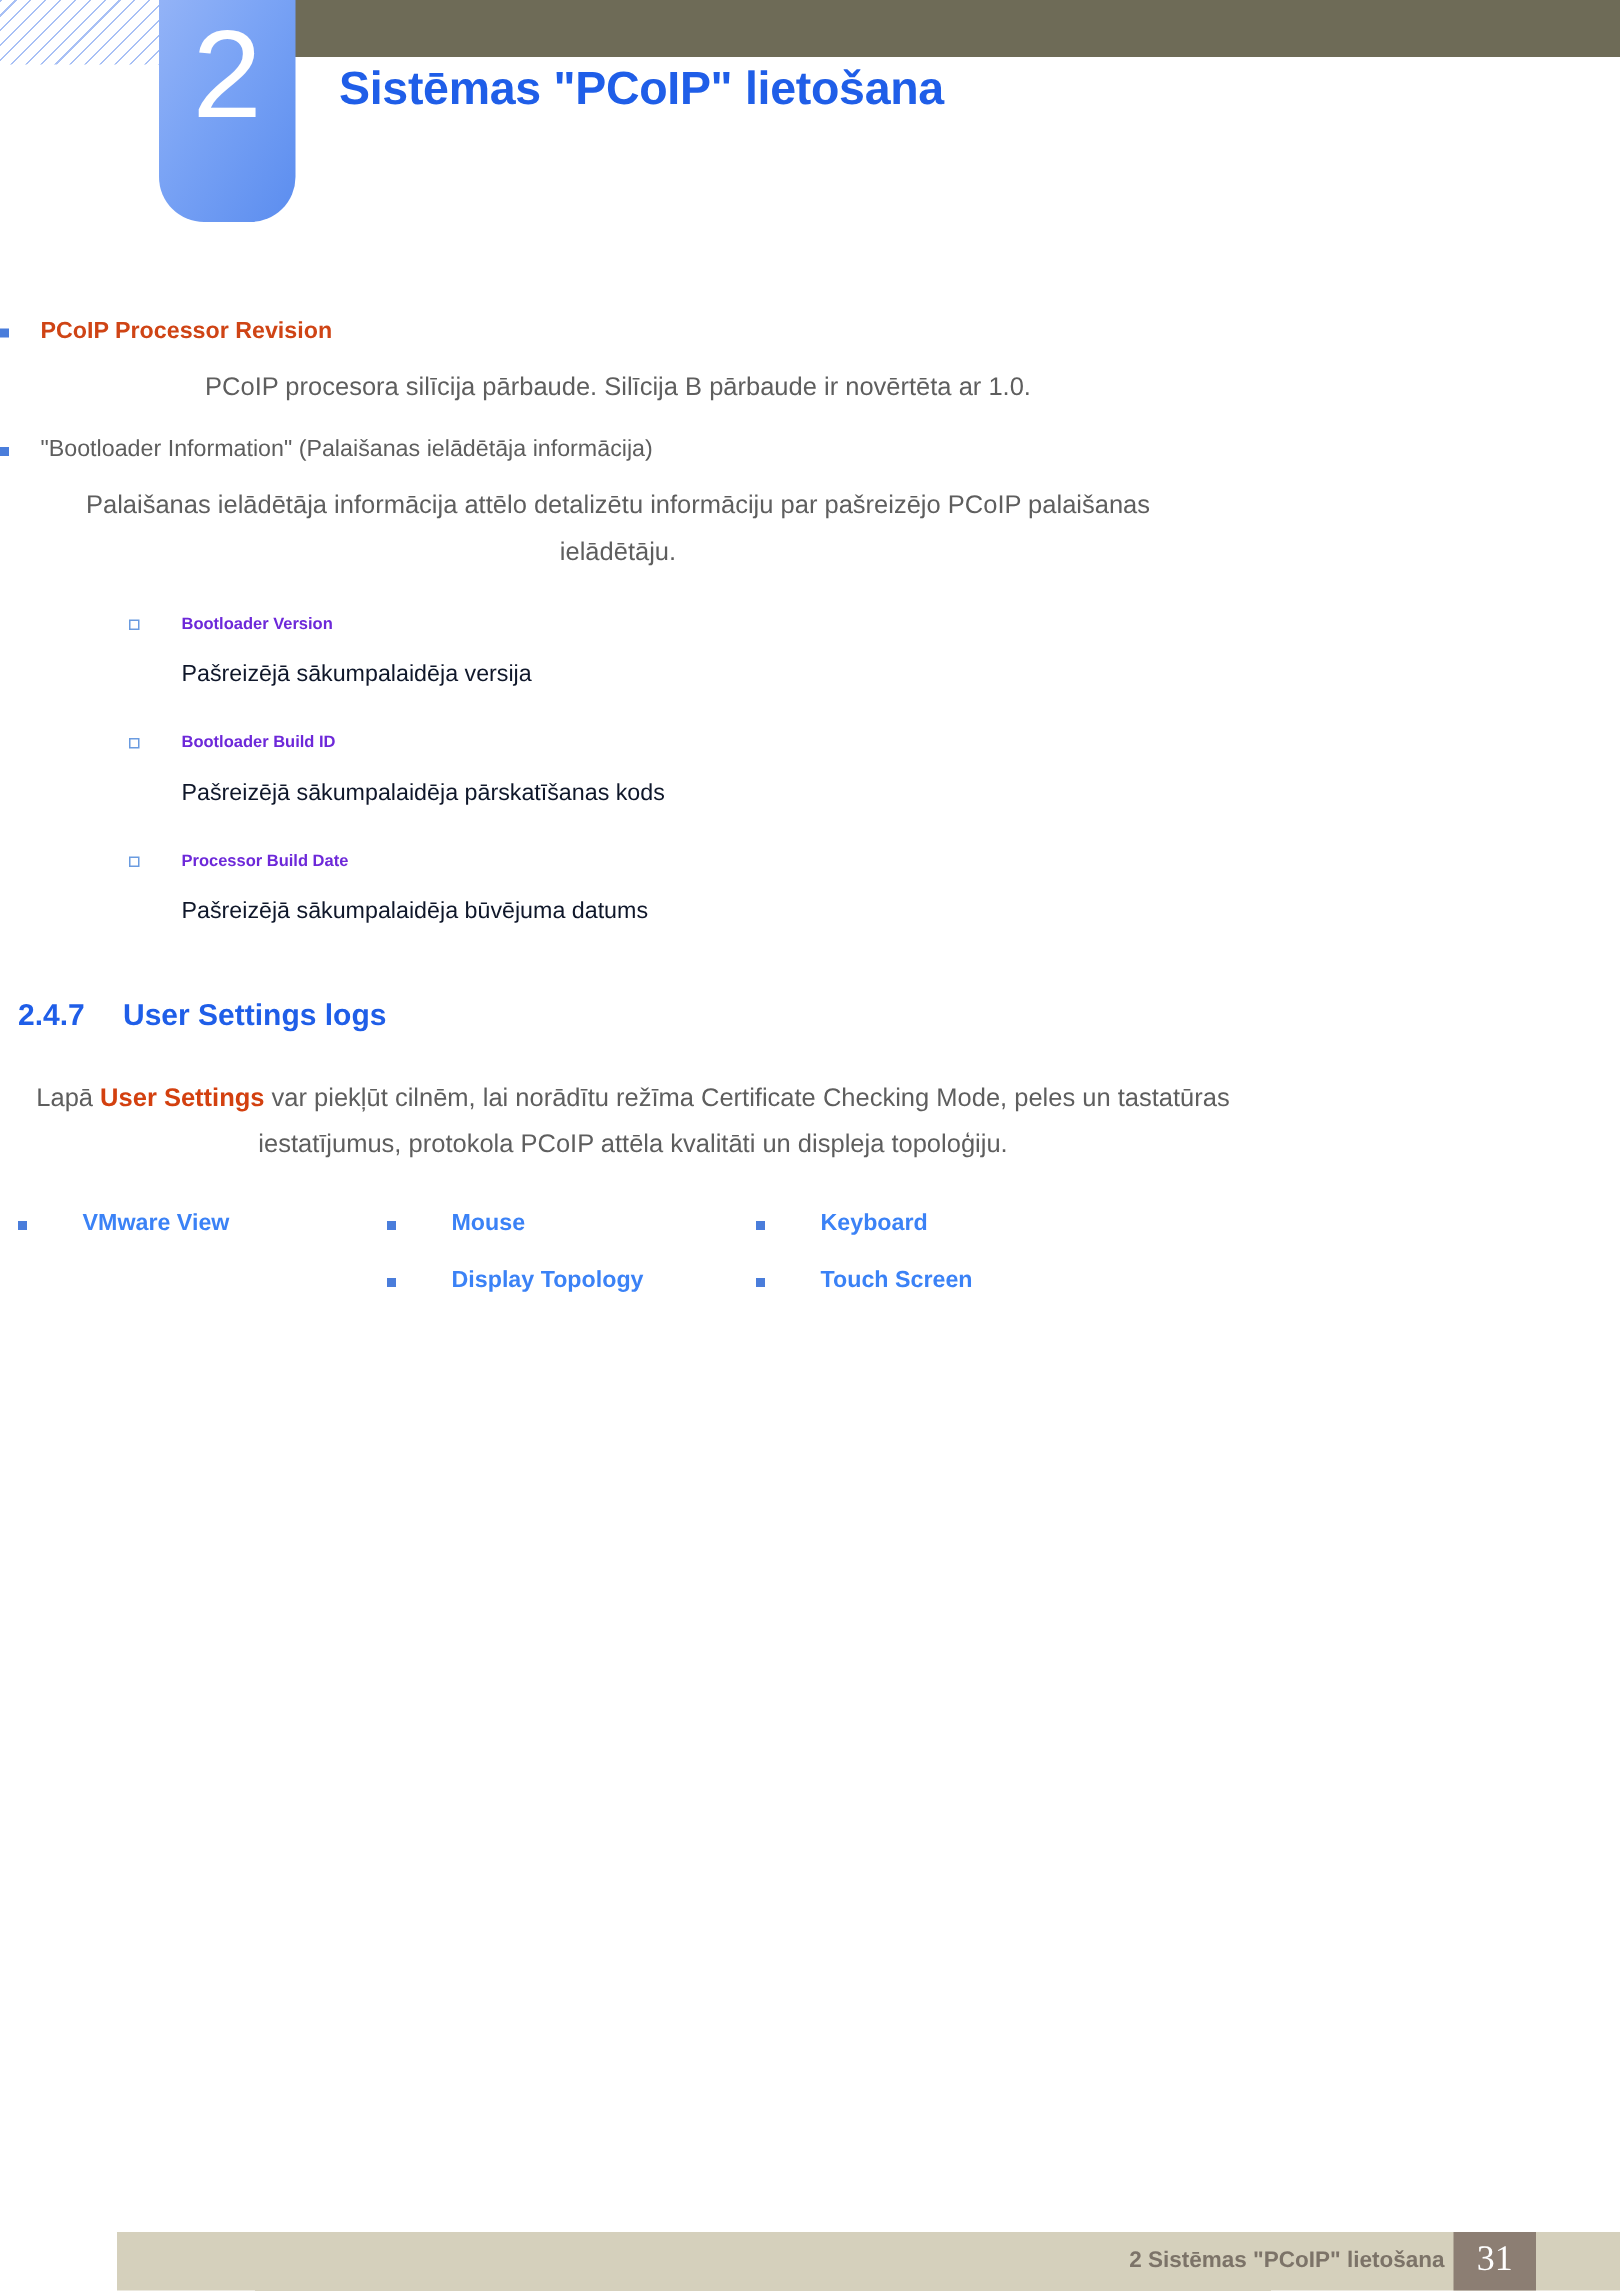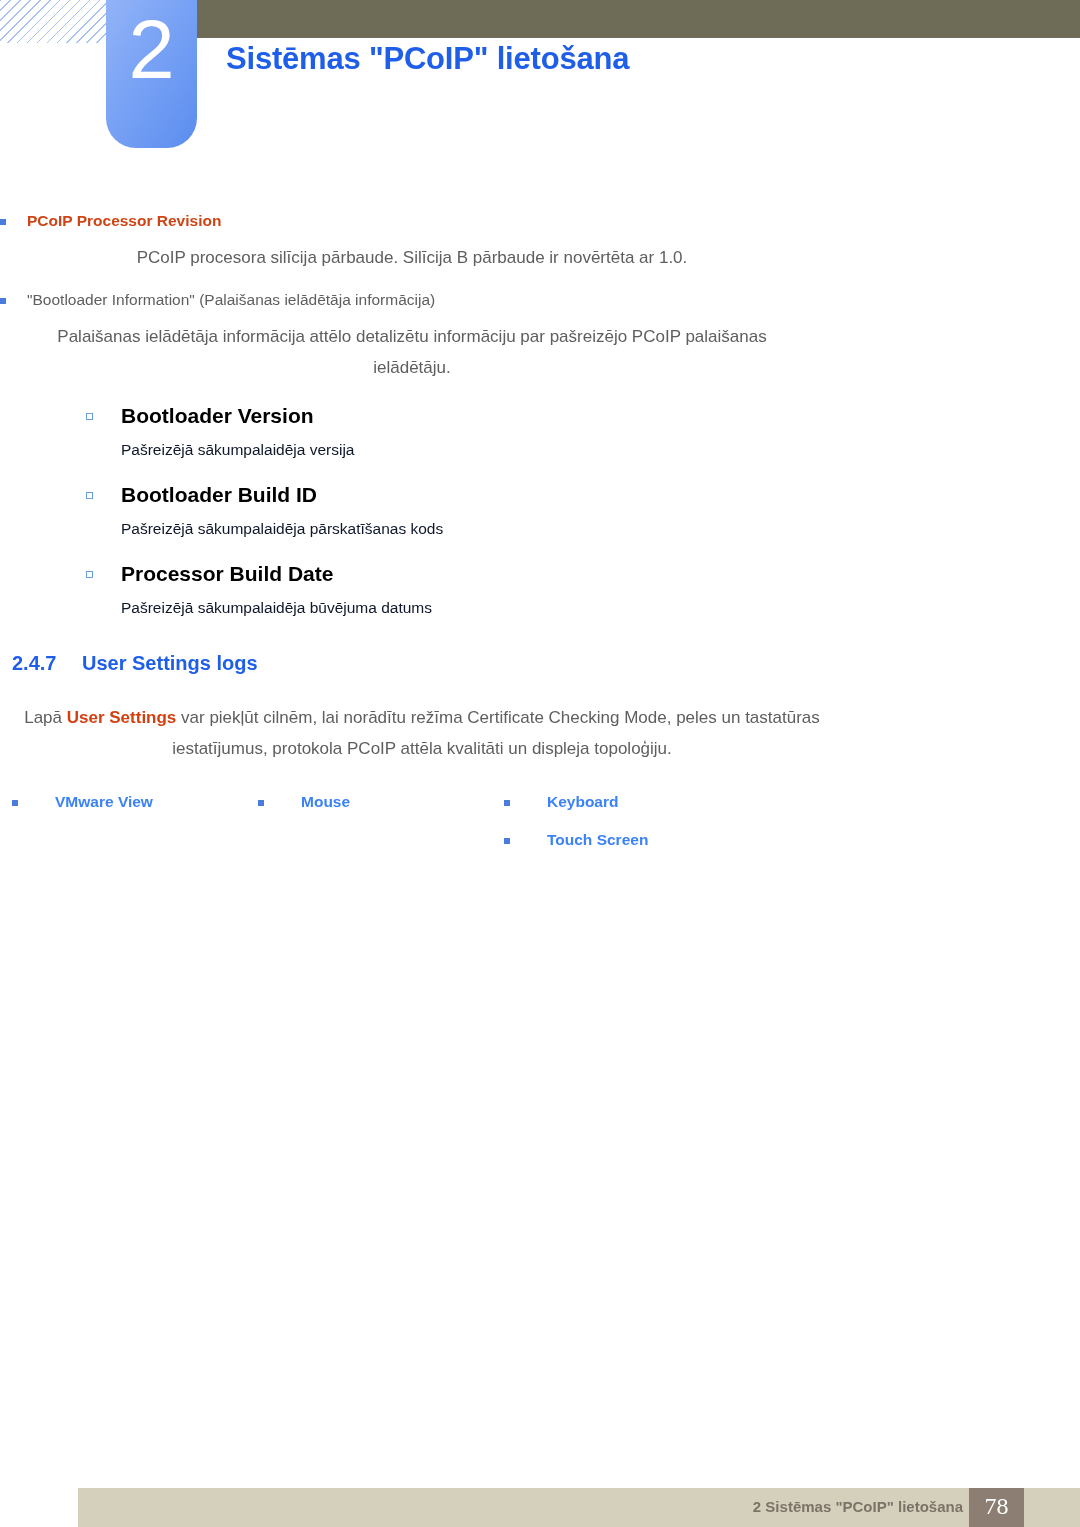--- a/index.html
+++ b/index.html
@@ -129,23 +129,23 @@
     position: absolute;
     left: 0px;
     top: 8px;
     width: 7px;
     height: 7px;
     border: 1.6px solid #6a9be0;
     background: #ffffff;
     box-sizing: border-box;
   }
   .sub-heading {
-    font-size: 21px;
-    font-weight: bold;
-    color: #000000;
+    font-size: 11px;
+    font-weight: bold;
+    color: #6d28d9;
     line-height: 22px;
   }
   .sub-desc {
     font-size: 15.5px;
     color: #0f172a;
     line-height: 22px;
   }
 
   
   .section-head {
@@ -266,54 +266,58 @@
     </div>
     <div class="sub-desc" style="margin-left:35px; margin-top:12px;">Pašreizējā sākumpalaidēja pārskatīšanas kods</div>
 
     <div class="sub-item" style="margin-top:23px;">
       <span class="bullet-hollow"></span>
       <div class="sub-heading">Processor Build Date</div>
     </div>
     <div class="sub-desc" style="margin-left:35px; margin-top:12px;">Pašreizējā sākumpalaidēja būvējuma datums</div>
   </div>
 
-  <div class="section-head" style="margin-left:12px; margin-top:33px;">
+  <div class="section-head" style="margin-left:12px; margin-top:47px;">
     <span class="section-num">2.4.7</span><span>User Settings logs</span>
   </div>
 
   <div class="para" style="margin-left:12px; margin-top:27px; max-width:820px;">
     <span>Lapā </span><span class="inline-orange">User Settings</span><span> var piekļūt cilnēm, lai norādītu režīma Certificate Checking Mode, peles un tastatūras iestatījumus, protokola PCoIP attēla kvalitāti un displeja topoloģiju.</span>
   </div>
 
 
   <div class="colgrid" style="margin-left:12px; margin-top:28px;">
     <div class="col">
       <div class="grid-item">
         <span class="bullet-sq"></span>
         <span>VMware View</span>
       </div>
     </div>
     <div class="col">
       <div class="grid-item">
         <span class="bullet-sq"></span>
         <span>Mouse</span>
+      </div>
+      <div class="grid-item">
+        <span class="bullet-sq"></span>
+        <span>Display Topology</span>
       </div>
     </div>
     <div class="col">
       <div class="grid-item">
         <span class="bullet-sq"></span>
         <span>Keyboard</span>
       </div>
       <div class="grid-item">
         <span class="bullet-sq"></span>
         <span>Touch Screen</span>
       </div>
     </div>
   </div>
 
 </div>
 
 <div class="footer">
   <div class="footer-text">2 Sistēmas "PCoIP" lietošana</div>
   <div class="page-box">
-    <div class="page-num">78</div>
+    <div class="page-num">31</div>
   </div>
 </div>
 
 </body></html>

